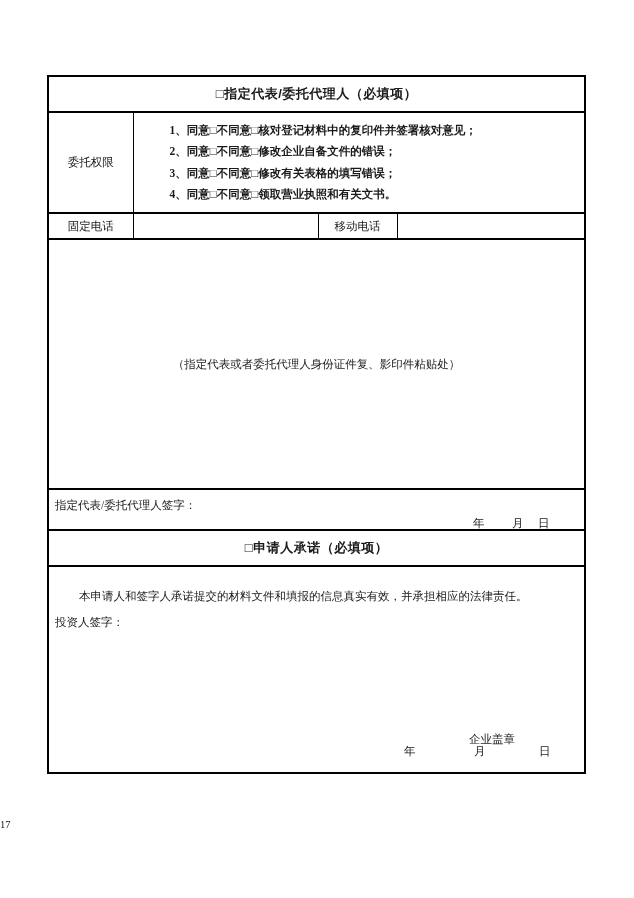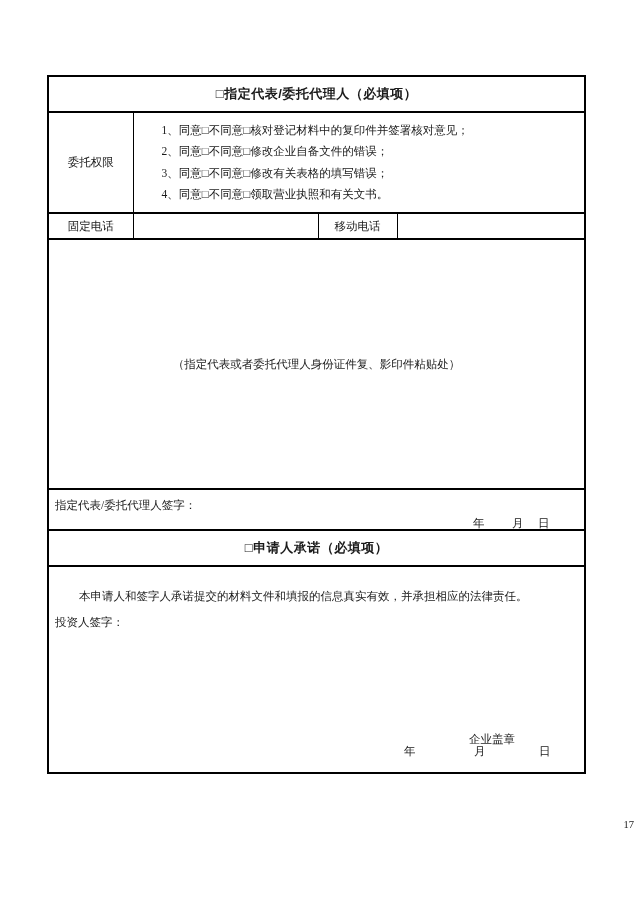--- a/index.html
+++ b/index.html
@@ -39,21 +39,21 @@
   tr.r6 td { height: 36px; }
   tr.r7 td { height: 207px; }
   .section-title {
     text-align: center;
     font-family: "Liberation Sans", "DejaVu Sans", sans-serif;
     font-weight: bold;
     font-size: 13px;
     letter-spacing: 0.5px;
   }
   .label-cell { text-align: center; }
-  .items-cell { padding-left: 28px; }
+  .items-cell { padding-left: 36px; font-weight: bold; }
   .items-cell .item {
     height: 21.5px;
     line-height: 21.5px;
     white-space: nowrap;
   }
   .paste-cell { text-align: center; }
   .sig-cell { position: relative; padding-left: 16px; }
   .sig-label { position: absolute; left: 6px; top: 8px; white-space: nowrap; }
   .date-part { position: absolute; }
   .s1-year  { left: 424px; top: 26px; }
@@ -67,21 +67,21 @@
   }
   .investor-label { margin: 11px 0 0 6px; }
   .seal-label { position: absolute; left: 420px; top: 165px; }
   .s2-year  { left: 355px; top: 177px; }
   .s2-month { left: 425px; top: 177px; }
   .s2-day   { left: 490px; top: 177px; }
   .page-number {
     position: absolute;
     left: 0; right: 0;
     top: 819px;
-    text-align: right;
+    text-align: left;
     font-size: 10.5px;
   }
 </style>
 </head>
 <body>
 
 <div class="page">
 
   <table class="form-table">
     <colgroup>

